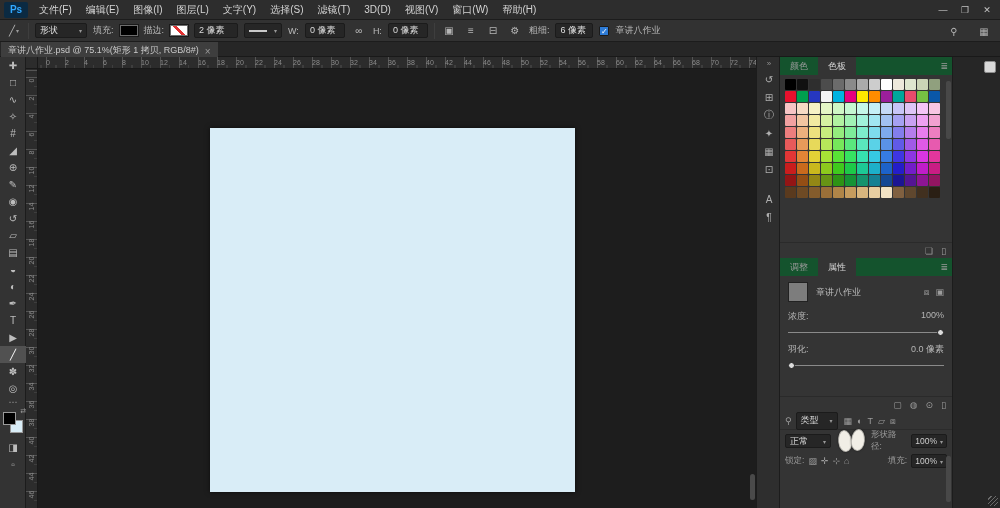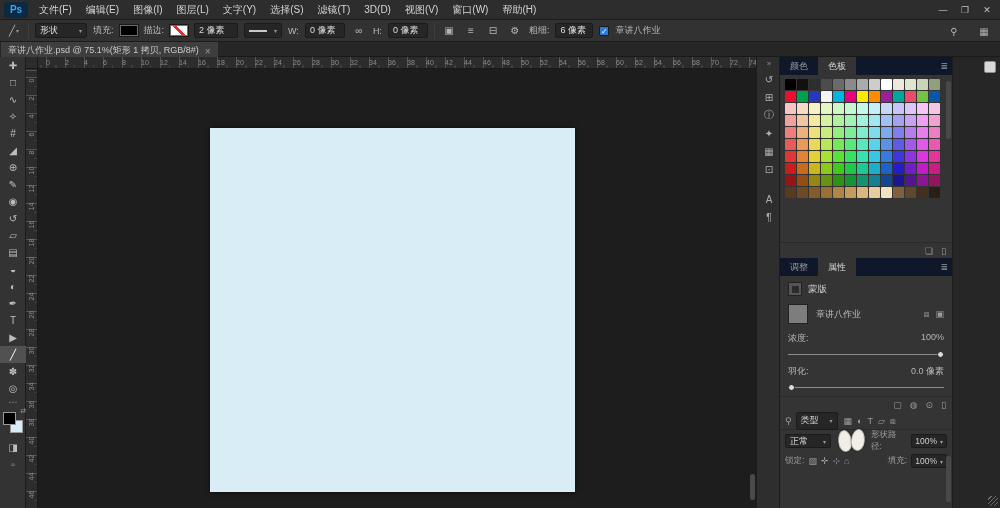--- a/index.html
+++ b/index.html
@@ -59,21 +59,21 @@
   .canvas-scroll-thumb{position:absolute;right:1px;bottom:8px;width:5px;height:26px;background:#4a4a4a;border-radius:3px}
 
   
   .panel-strip{position:absolute;left:756px;top:57px;width:24px;height:451px;background:#2e2e2e;border-left:1px solid #1c1c1c;border-right:1px solid #1c1c1c}
   .strip-icon{width:24px;height:18px;display:flex;align-items:center;justify-content:center;color:#b0b0b0;font-size:10px}
   .strip-icon.small{height:13px;font-size:8px;color:#8f8f8f}
   .strip-icon.gap{margin-top:12px}
 
   
   .panel{position:absolute;left:780px;width:172px;background:#343434;overflow:hidden}
-  .ptabs{height:18px;background:#0f172a;display:flex;position:relative}
+  .ptabs{height:18px;background:#14532d;display:flex;position:relative}
   .ptab{padding:0 10px;line-height:18px;font-size:9px;color:#9a9a9a}
   .ptab.active{background:#343434;color:#d6d6d6}
   .panel-menu{position:absolute;right:4px;top:0;line-height:18px;color:#9a9a9a;font-size:9px}
 
   .swatches-panel{top:57px;height:201px}
   .swatch-grid{display:grid;grid-template-columns:repeat(13,11px);gap:1px;padding:4px 0 0 5px}
   .swatch{width:11px;height:11px;border-radius:1px}
   .panel-scroll{position:absolute;right:1px;width:5px;background:#484848;border-radius:2px}
   .panel-footer{position:absolute;left:0;right:0;bottom:0;height:16px;border-top:1px solid #2a2a2a;display:flex;align-items:center;justify-content:flex-end;gap:8px;padding:0 6px}
   .mini-icon{color:#9c9c9c;font-size:9px;line-height:12px}
@@ -455,26 +455,20 @@
   </div>
 
   <div class="panel properties-panel">
     <div class="ptabs">
       <span class="ptab">调整</span>
       <span class="ptab active">属性</span>
       <span class="panel-menu">≣</span>
     </div>
     <div class="prop-content">
       <div class="prop-row">
-        <div class="mask-icon">
-            <div class="mask-icon-inner"></div>
-          </div>
-        <span class="prop-title">蒙版</span>
-      </div>
-      <div class="prop-row">
         <div class="path-thumb"></div>
         <span class="path-label">章讲八作业</span>
         <div class="path-row-icons">
             <span class="mini-icon">⧈</span>
             <span class="mini-icon">▣</span>
           </div>
       </div>
       <div class="slider-row">
         <span>浓度:</span>
         <span>100%</span>

